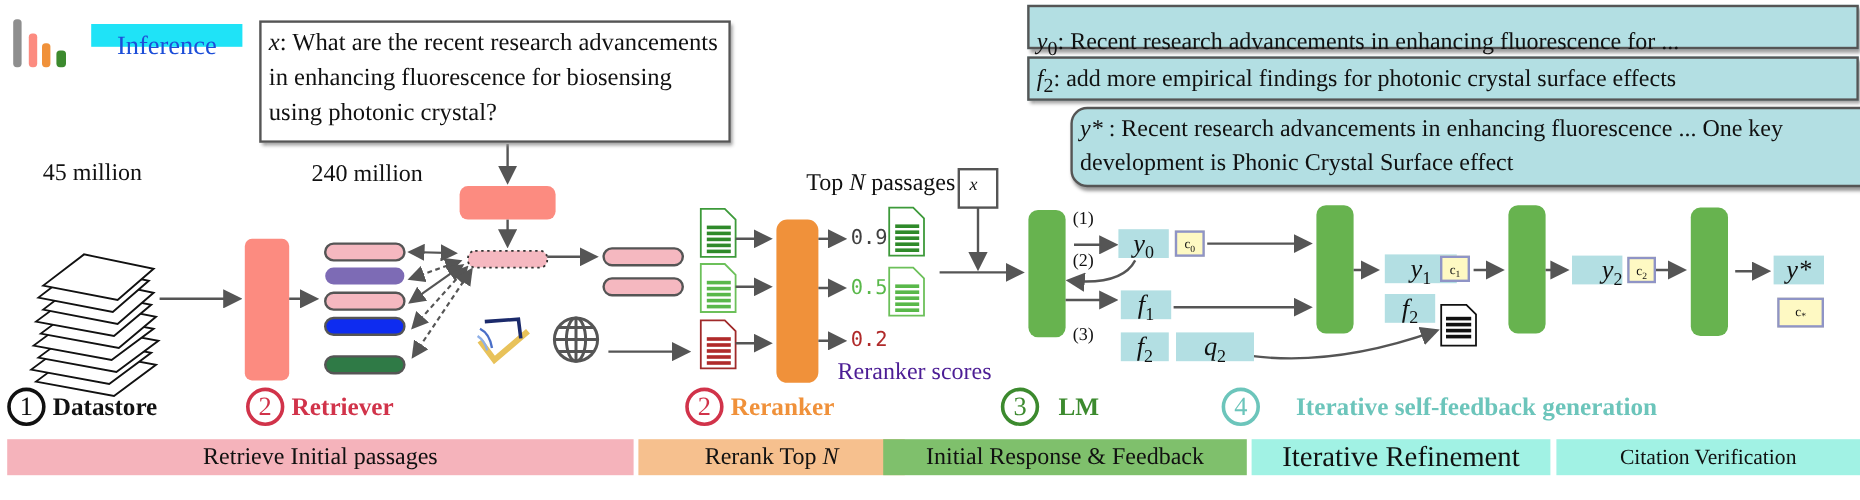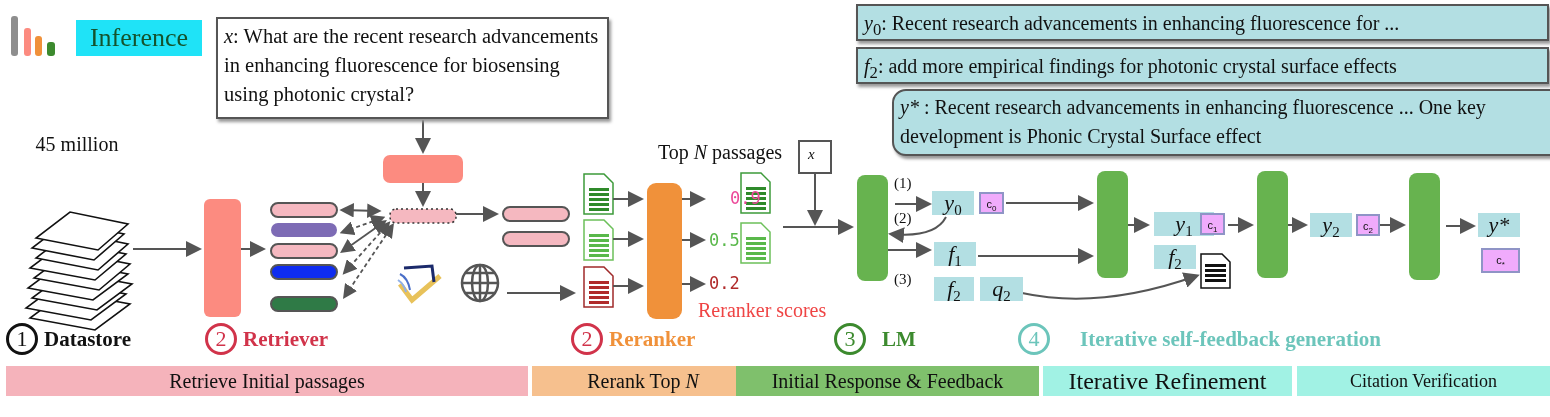--- a/index.html
+++ b/index.html
@@ -2,46 +2,46 @@
 <html><head>
 <meta charset="utf-8">
 <style>
   html, body { margin:0; padding:0; background:#ffffff; }
   body { width:1550px; height:417px; position:relative; overflow:hidden;
          font-family:"DejaVu Serif","Liberation Serif",serif; color:#111; }
   .abs { position:absolute; }
   svg#diagram { position:absolute; left:0; top:0; }
   .serif { font-family:"Liberation Serif","DejaVu Serif",serif; }
 
-  .inference-badge { left:76px; top:20px; width:126px; height:36px; background:#1fe3f7;
-    color:#14532d; font-size:26px; line-height:36px; text-align:center; font-family:"Liberation Serif",serif; }
+  .inference-badge { left:76px; top:20px; width:126px; height:19px; background:#1fe3f7;
+    color:#1d4ed8; font-size:22px; line-height:36px; text-align:center; font-family:"Liberation Serif",serif; }
   .query-box { left:216px; top:17px; width:393px; height:102px; border:2px solid #555;
     background:#fff; box-shadow:2px 3px 3px #999; font-size:20.5px; line-height:29px;
     padding:3px 0 0 6px; box-sizing:border-box; font-family:"Liberation Serif",serif; }
   .query-box i { font-style:italic; }
 
   .out-box { background:#b3dfe3; border:2px solid #555; box-shadow:2px 3px 3px #999;
     font-size:20px; line-height:28px; padding:0 6px; box-sizing:border-box; font-family:"Liberation Serif",serif; color:#111; }
-  .ob1 { left:856px; top:4px; width:693px; height:37px; padding-top:3px; }
+  .ob1 { left:856px; top:4px; width:693px; height:37px; padding-top:15px; }
   .ob2 { left:856px; top:47px; width:693px; height:37px; padding-top:3px; }
   .ob3 { left:892px; top:89px; width:693px; height:67px; padding-top:2px; line-height:29px;border-radius:14px; }
   .ob i { font-style:italic; }
 
   .lbl { font-family:"Liberation Serif",serif; font-size:20px; text-align:center; line-height:24px; color:#111; }
 
   .step { font-family:"Liberation Serif",serif; font-weight:bold; font-size:21px; display:flex; align-items:center; }
   .step .circ { width:26px; height:26px; border-radius:50%; border:3px solid; display:inline-flex;
      align-items:center; justify-content:center; font-weight:normal; font-size:22px; margin-right:6px; box-sizing:content-box; }
 
   .band { top:366px; height:30px; line-height:30px; text-align:center; font-family:"Liberation Serif",serif;
      font-size:20px; color:#111; }
 
   .cell { background:#b3dfe3; font-family:"Liberation Serif",serif; font-style:italic; font-size:22px;
      text-align:center; line-height:30px; }
-  .cite { border:2px solid #8f94c6; background:#f0abfc; font-family:Liberation Sans, sans-serif; font-size:11px;
+  .cite { border:2px solid #8f94c6; background:#fef9c3; font-family:Liberation Serif, serif; font-size:11px;
      text-align:center; box-sizing:border-box; line-height:20px; }
 
   .score { font-family:"DejaVu Sans Mono",monospace; font-size:17px; }
 </style>
 </head>
 <body>
 
 <svg id="diagram" width="1550" height="417">
   <defs>
     <marker id="ah" markerWidth="8" markerHeight="8" refX="6" refY="4" orient="auto">
@@ -212,44 +212,45 @@
 <div class="abs query-box"><i>x</i><span>: What are the recent research advancements in enhancing fluorescence for biosensing using photonic crystal?</span></div>
 
 <div class="abs out-box ob ob1"><i>y</i><sub>0</sub><span>: Recent research advancements in enhancing fluorescence for ...</span></div>
 <div class="abs out-box ob ob2"><i>f</i><sub>2</sub><span>: add more empirical findings for photonic crystal surface effects</span></div>
 <div class="abs out-box ob ob3"><i>y*</i><span> : Recent research advancements in enhancing fluorescence ... One key development is Phonic Crystal Surface effect</span></div>
 
 <div class="abs lbl" style="left:22px;top:132px;width:110px;text-align:center;">
     <div>45 million</div>
   </div>
 <div class="abs lbl" style="left:246px;top:133px;width:120px;">
+    <div>240 million</div>
   </div>
-<div class="abs lbl" style="left:645px;top:140px;width:150px;"><span>Top </span><i>N</i><span> passages</span></div>
+<div class="abs lbl" style="left:659px;top:140px;width:150px;"><span>Top </span><i>N</i><span> passages</span></div>
 <div class="abs serif" style="left:808px;top:146px;font-style:italic;font-size:15px;">x</div>
 
-<div class="abs score" style="left:730px;top:188px;color:#ec4899;">0.9</div>
+<div class="abs score" style="left:709px;top:188px;color:#404040;">0.9</div>
 <div class="abs score" style="left:709px;top:230px;color:#59b84a;">0.5</div>
 <div class="abs score" style="left:709px;top:273px;color:#b02a2a;">0.2</div>
-<div class="abs lbl" style="left:698px;top:298px;color:#ef4444;">Reranker scores</div>
+<div class="abs lbl" style="left:698px;top:298px;color:#4c1d95;">Reranker scores</div>
 
 <div class="abs serif" style="left:894px;top:175px;font-size:15px;">(1)</div>
 <div class="abs serif" style="left:894px;top:210px;font-size:15px;">(2)</div>
 <div class="abs serif" style="left:894px;top:271px;font-size:15px;">(3)</div>
 
 <div class="abs cell" style="left:932px;top:191px;width:42px;height:24px;line-height:24px;"><span>y<sub style="font-style:normal;font-size:15px">0</sub></span></div>
 <div class="abs cite" style="left:979px;top:192px;width:25px;height:22px;">c<sub style="font-size:8px">0</sub></div>
 <div class="abs cell" style="left:934px;top:242px;width:42px;height:24px;line-height:24px;"><span>f<sub style="font-style:normal;font-size:15px">1</sub></span></div>
 <div class="abs cell" style="left:934px;top:277px;width:40px;height:24px;line-height:24px;"><span>f<sub style="font-style:normal;font-size:15px">2</sub></span></div>
-<div class="abs cell" style="left:980px;top:277px;width:43px;height:24px;line-height:24px;"><span>q<sub style="font-style:normal;font-size:15px">2</sub></span></div>
+<div class="abs cell" style="left:980px;top:277px;width:65px;height:24px;line-height:24px;"><span>q<sub style="font-style:normal;font-size:15px">2</sub></span></div>
 
 <div class="abs cell" style="left:1154px;top:212px;width:60px;height:24px;line-height:24px;"><span>y<sub style="font-style:normal;font-size:15px">1</sub></span></div>
 <div class="abs cite" style="left:1200px;top:213px;width:25px;height:22px;">c<sub style="font-size:8px">1</sub></div>
 <div class="abs cell" style="left:1154px;top:245px;width:42px;height:24px;line-height:24px;"><span>f<sub style="font-style:normal;font-size:15px">2</sub></span></div>
 
-<div class="abs cell" style="left:1310px;top:213px;width:42px;height:24px;line-height:24px;"><span>y<sub style="font-style:normal;font-size:15px">2</sub></span></div>
+<div class="abs cell" style="left:1310px;top:213px;width:42px;height:24px;line-height:24px;text-align:right;"><span>y<sub style="font-style:normal;font-size:15px">2</sub></span></div>
 <div class="abs cite" style="left:1356px;top:214px;width:24px;height:22px;">c<sub style="font-size:8px">2</sub></div>
 
 <div class="abs cell" style="left:1478px;top:213px;width:42px;height:24px;line-height:24px;"><span>y*</span></div>
 <div class="abs cite" style="left:1481px;top:248px;width:39px;height:25px;line-height:21px;">c<sub style="font-size:8px">*</sub></div>
 
 <div class="abs step" style="left:6px;top:323px;">
   <span class="circ" style="border-color:#111;color:#111;">1</span>
   <span style="color:#111;">Datastore</span>
 </div>
 <div class="abs step" style="left:205px;top:323px;">

